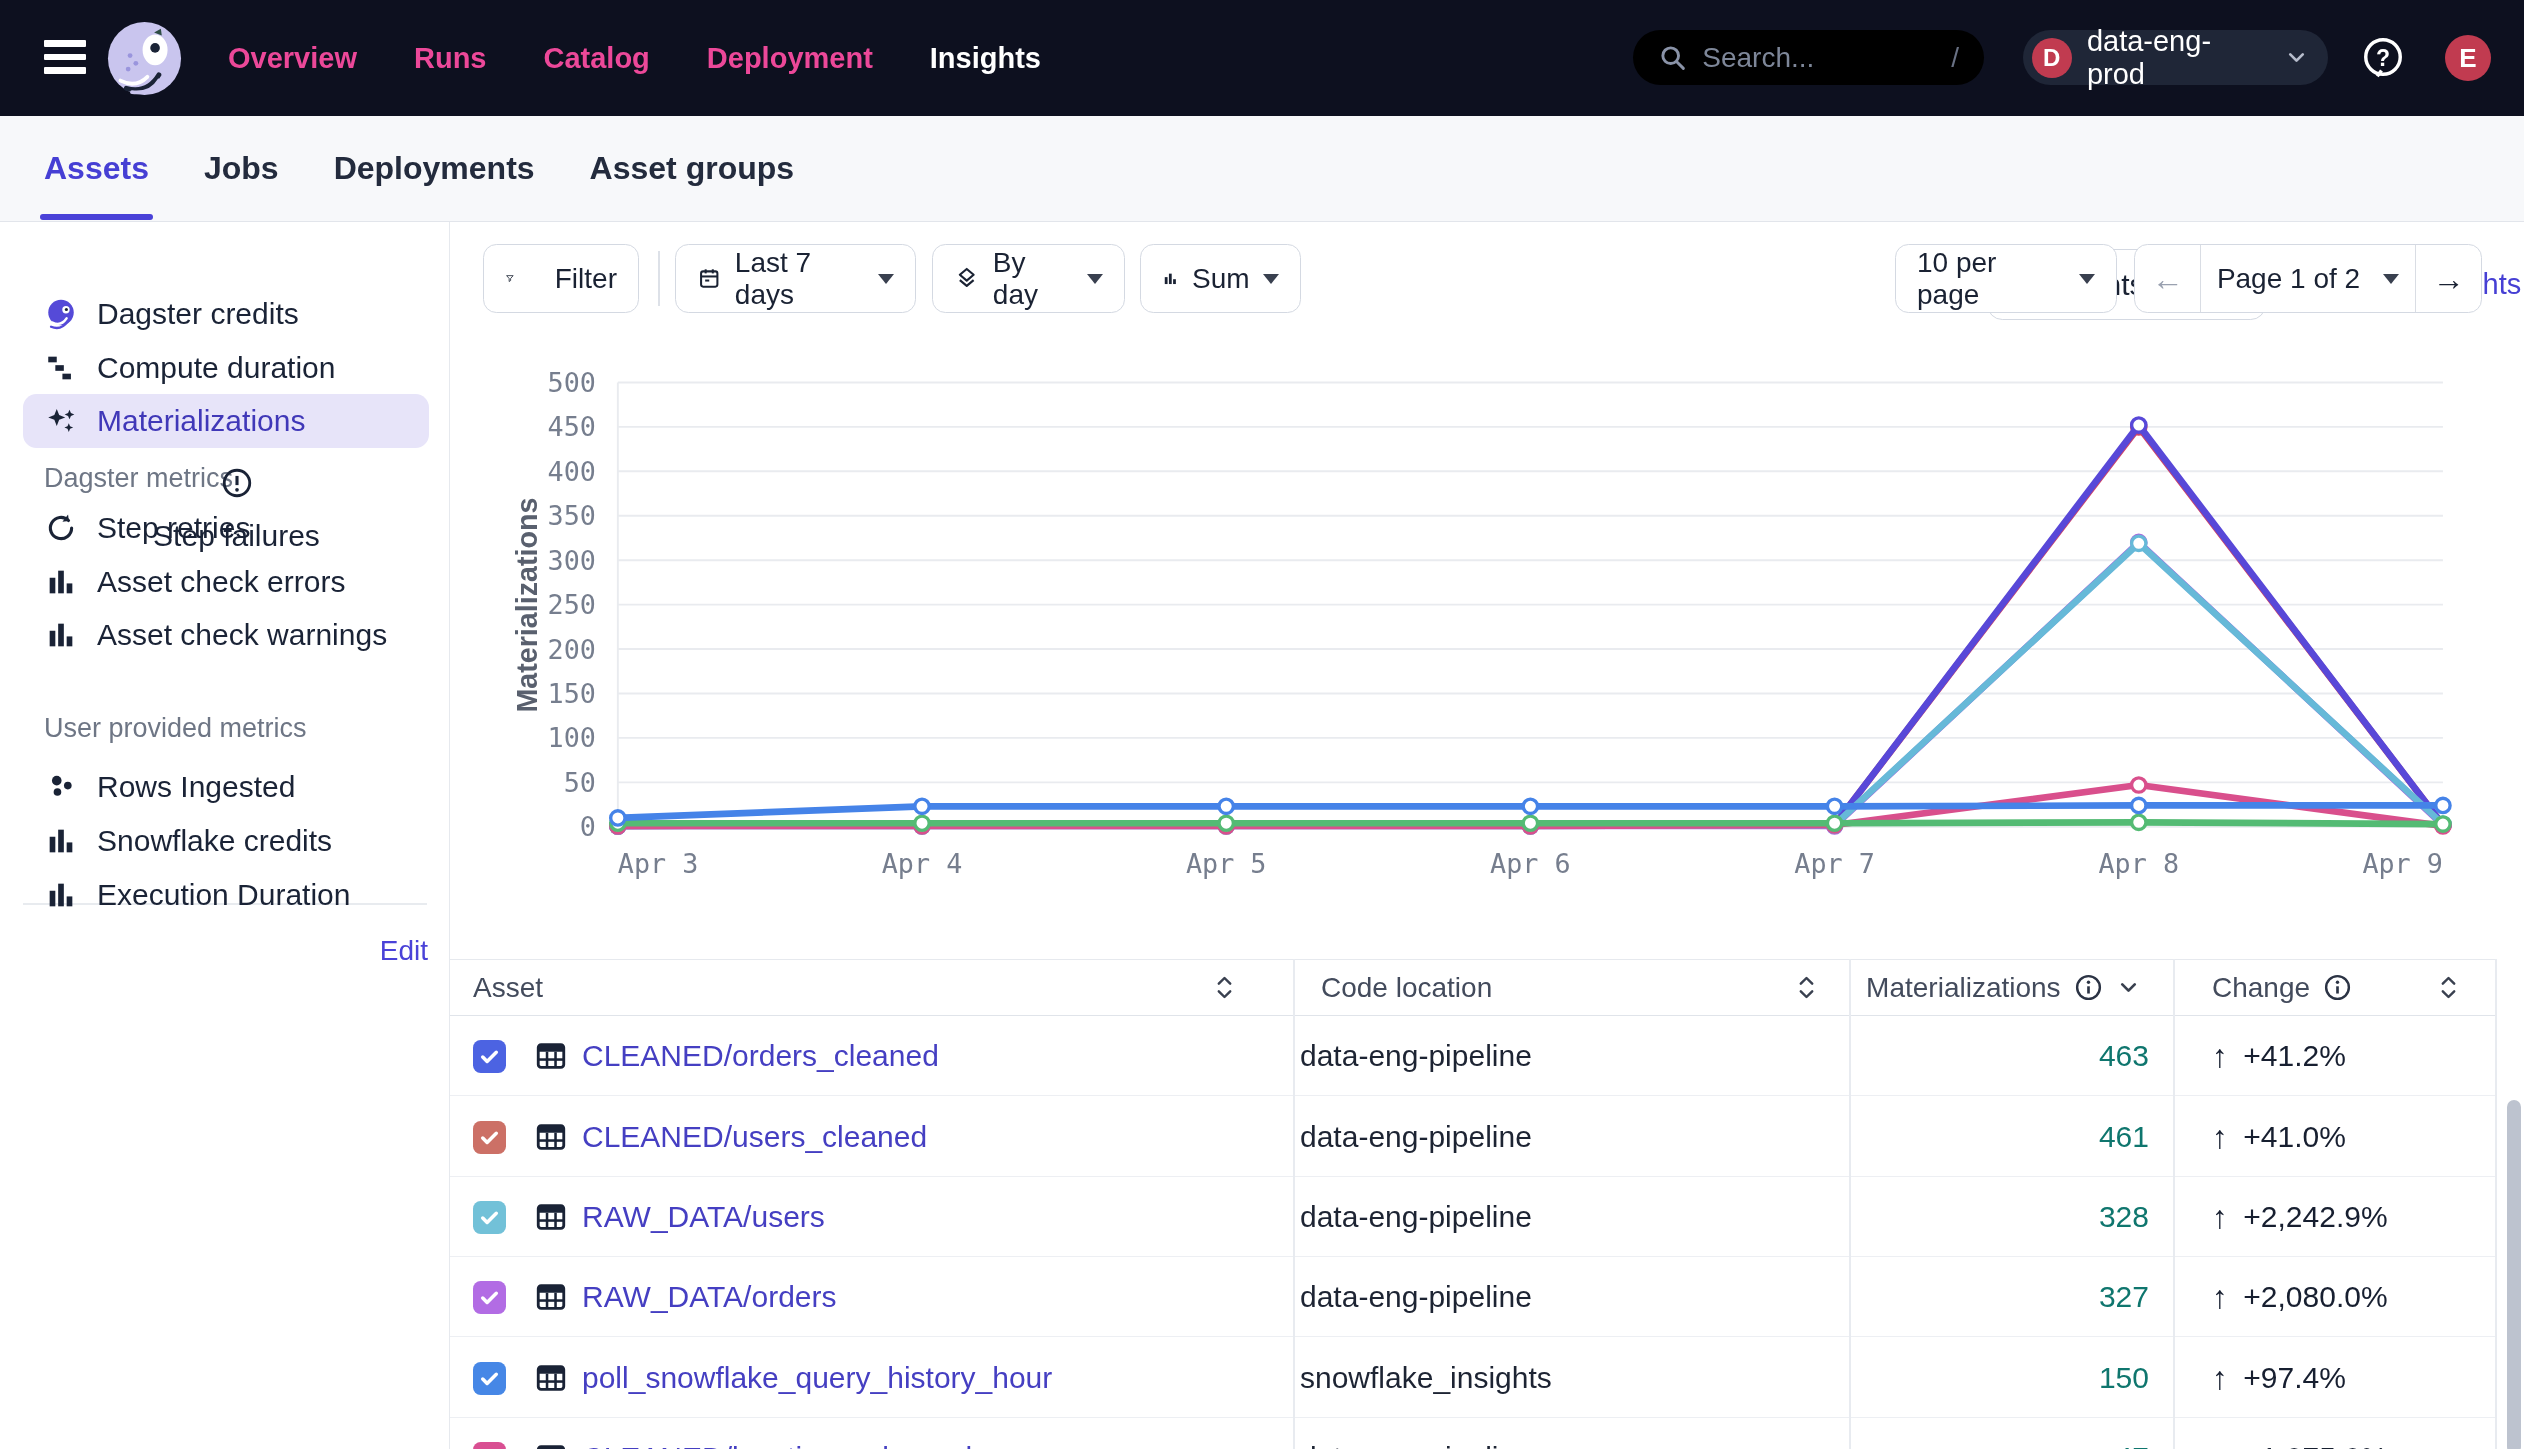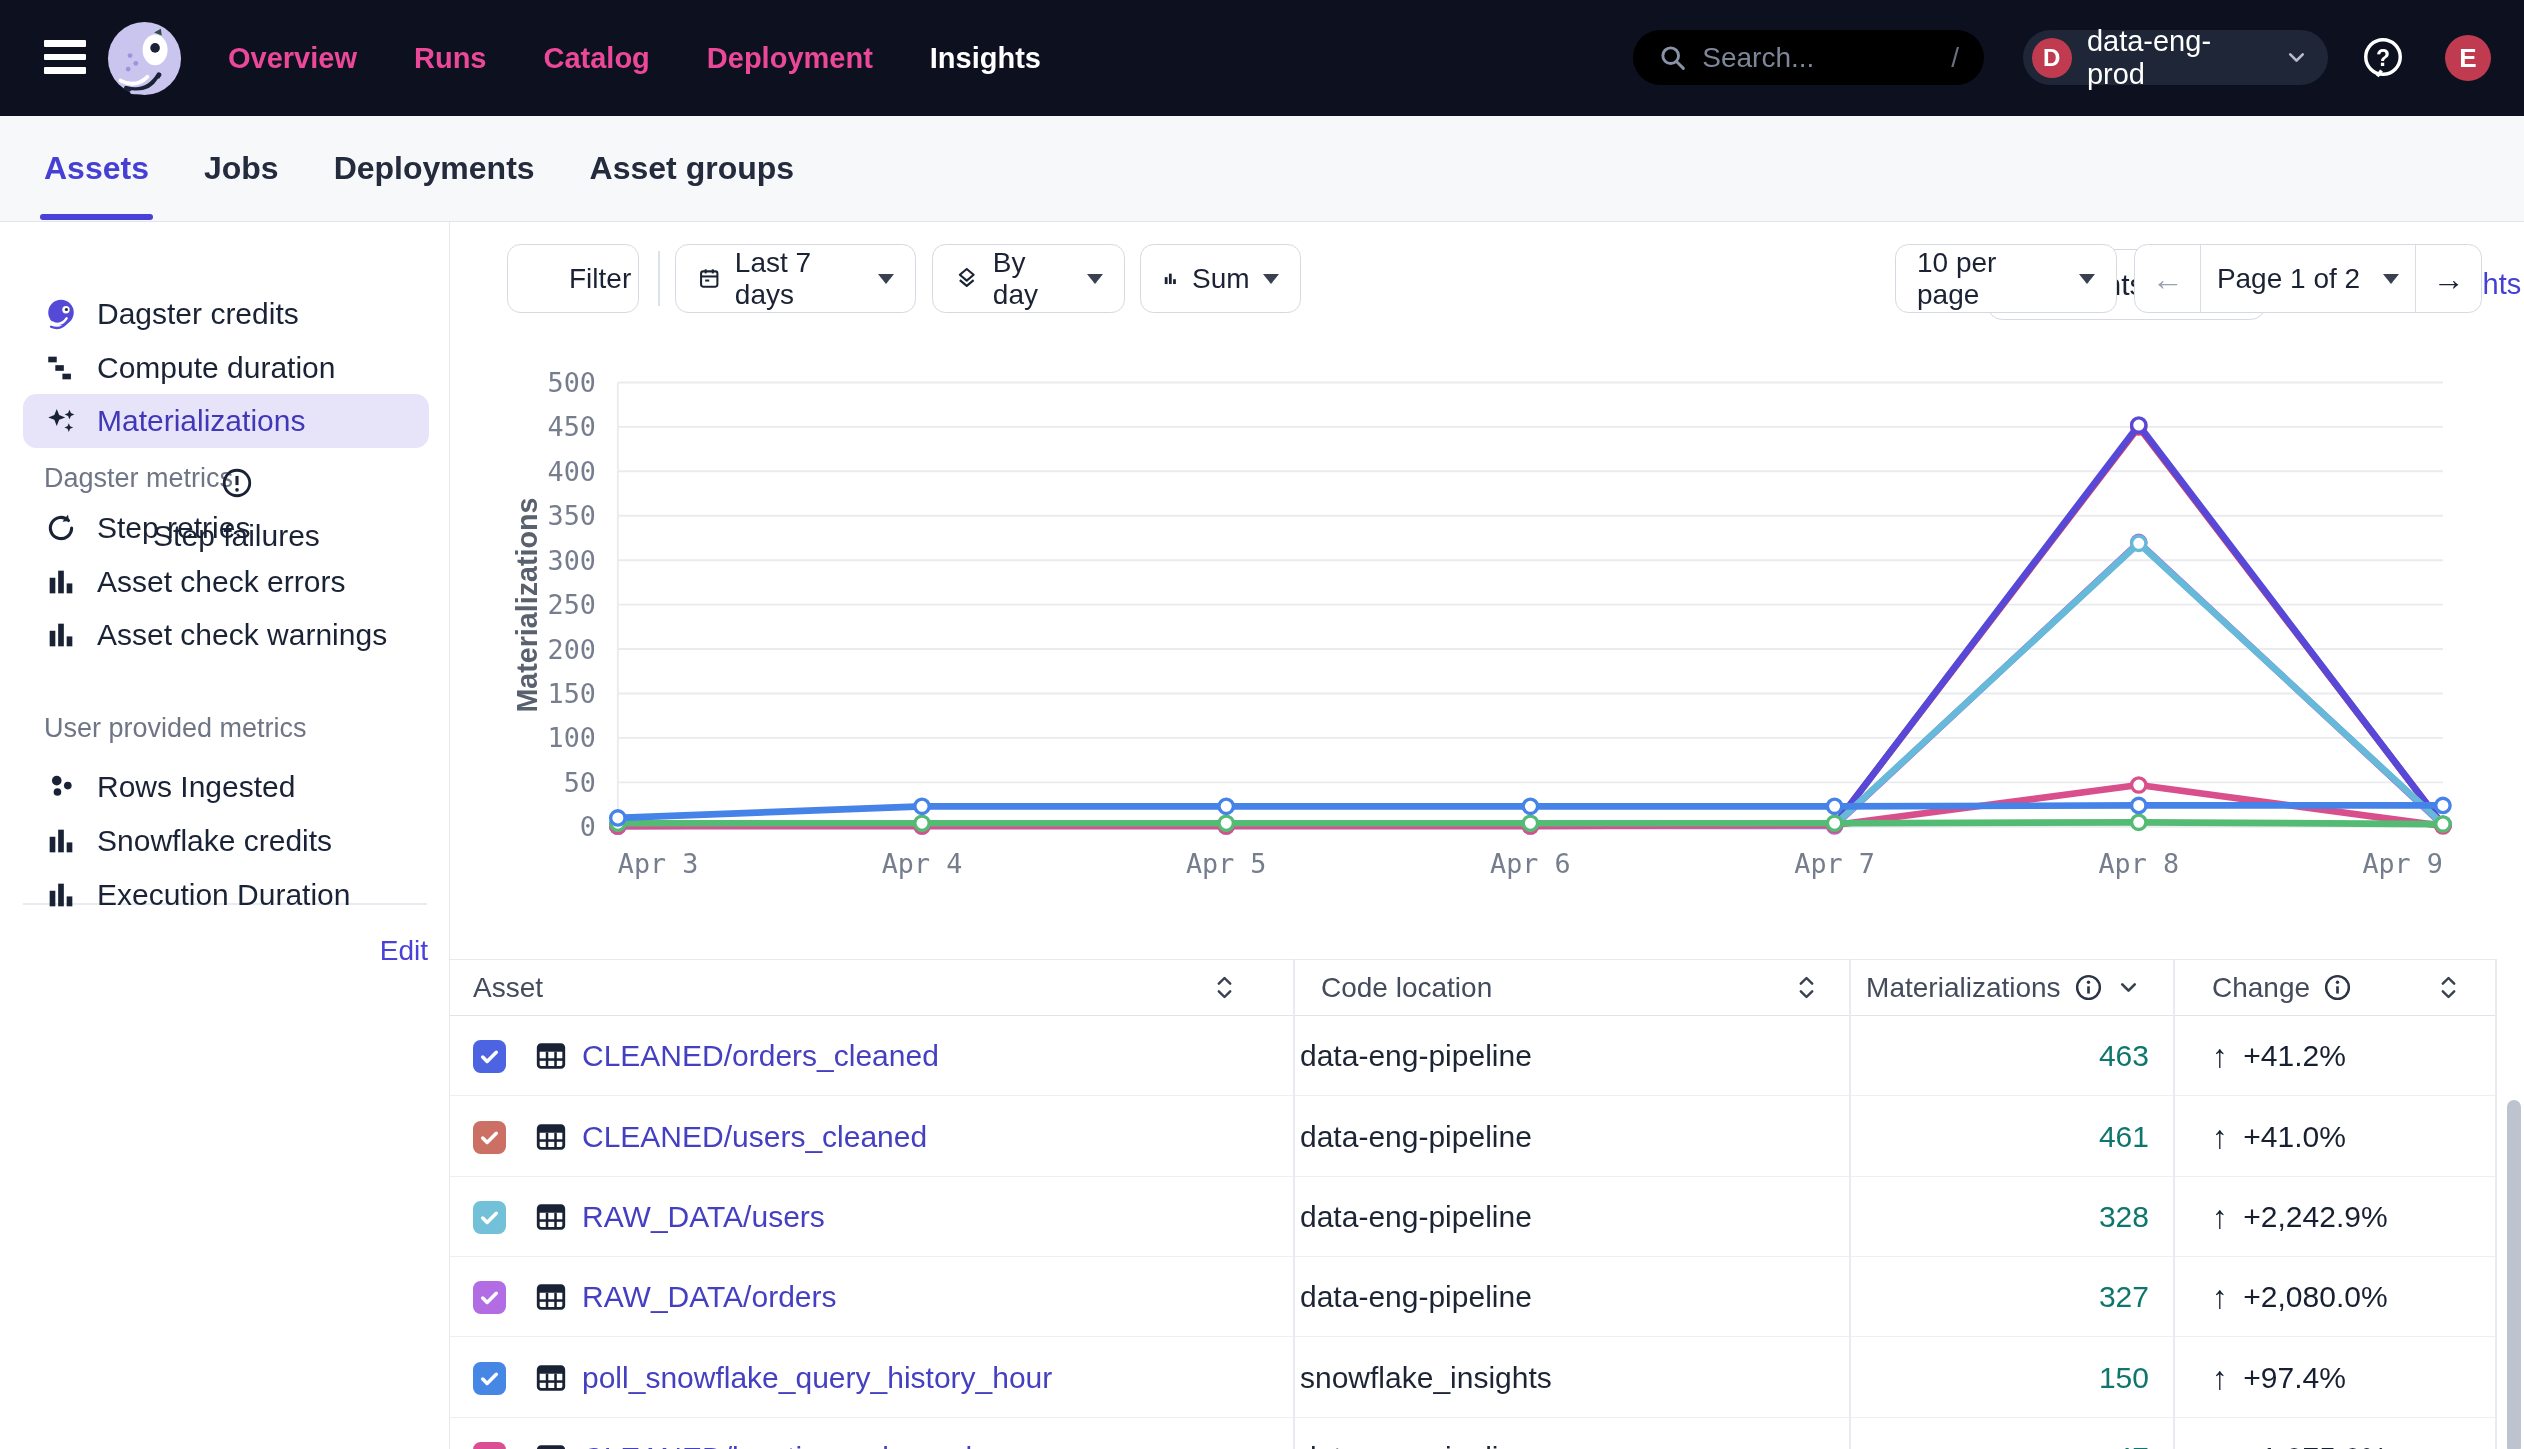--- a/index.html
+++ b/index.html
@@ -251,21 +251,21 @@
             <rect x="4" y="9" width="4" height="11" fill="#1a2336"></rect>
             <rect x="10" y="4" width="4" height="16" fill="#1a2336"></rect>
             <rect x="16" y="13" width="4" height="7" fill="#1a2336"></rect>
           </svg>
         </span>
         <span>Execution Duration</span>
       </div>
     </div>
 </div>
 
-<div class="btn" style="left:507px;width:132px;gap:40px;">
+<div class="btn" style="left:483px;width:156px;gap:40px;">
   <svg width="27" height="27" viewBox="0 0 24 24">
     <path d="M4 5h16l-6.2 7v5l-3.6 2.4V12z" fill="none" stroke="#1a2233" stroke-width="2" stroke-linejoin="round"></path>
   </svg>
   <span>Filter</span>
 </div>
 <div id="toolbar-divider" class="abs"></div>
 <div class="btn" style="left:675px;width:241px;">
   <svg width="27" height="27" viewBox="0 0 24 24">
     <rect x="4" y="5" width="16" height="15" rx="2" fill="none" stroke="#1a2233" stroke-width="2"></rect>
     <line x1="4" y1="10" x2="20" y2="10" stroke="#1a2233" stroke-width="2"></line>

